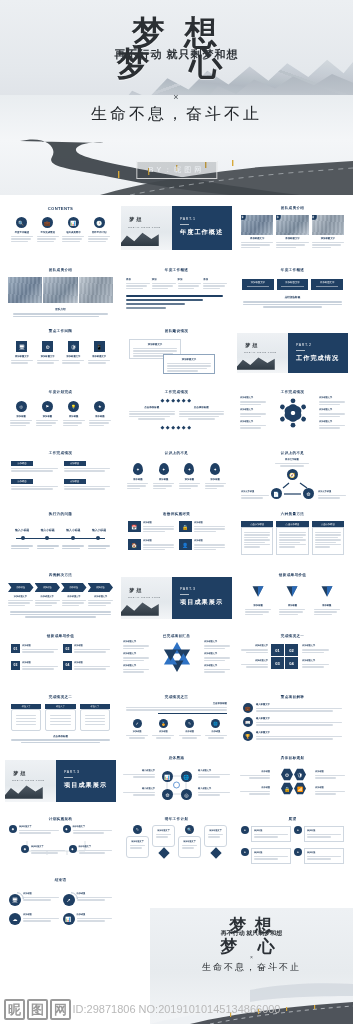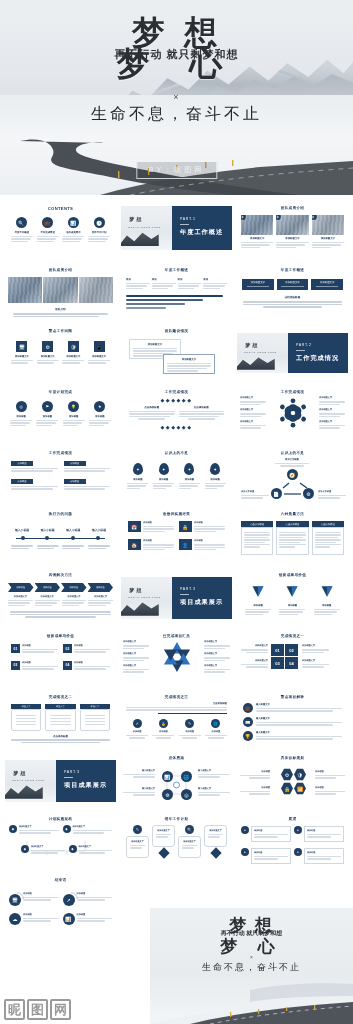--- a/index.html
+++ b/index.html
@@ -1620,15 +1620,16 @@
       </svg>
     </div>
   </div>
 
   <div class="footer">
     <div class="wm-logo">
       <div class="bx">昵</div>
       <div class="bx">图</div>
       <div class="bx">网</div>
     </div>
+    <div class="wm-text">ID:29871806 NO:20191010145134866000</div>
   </div>
 
 </div>
 
 </body></html>

